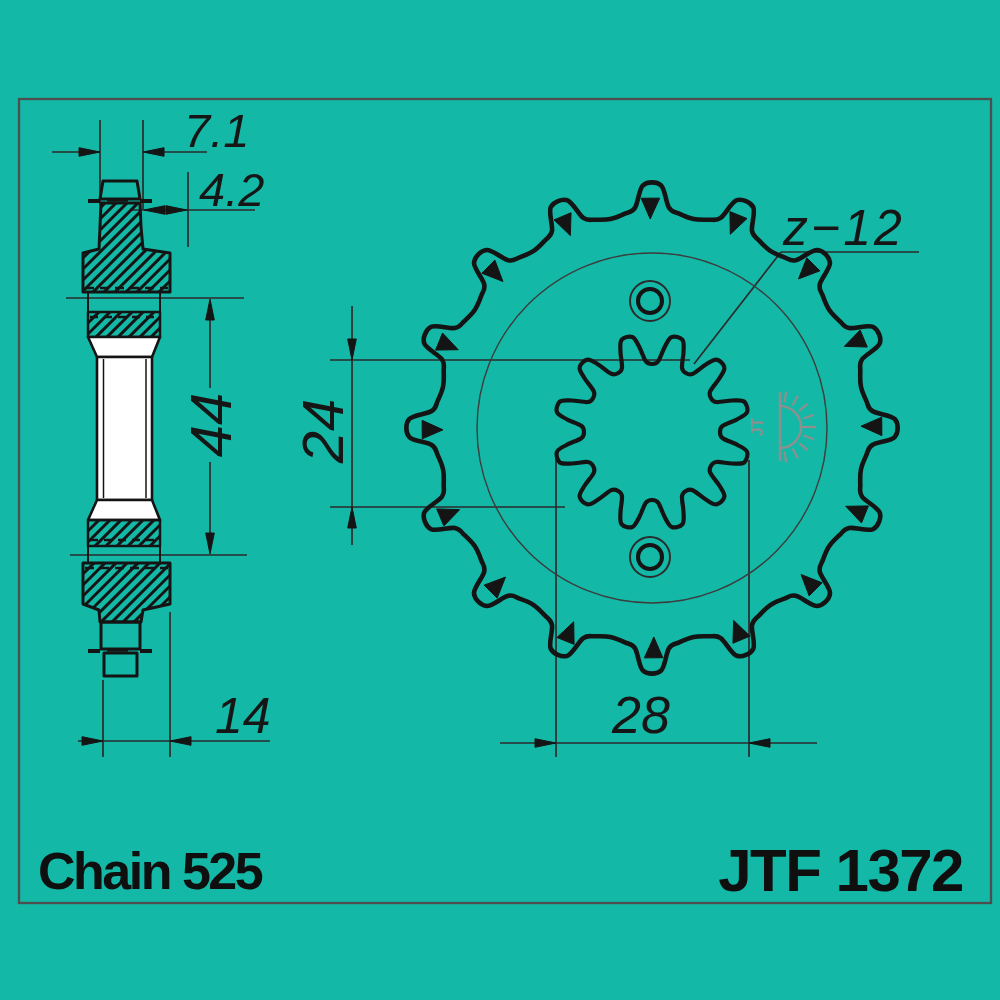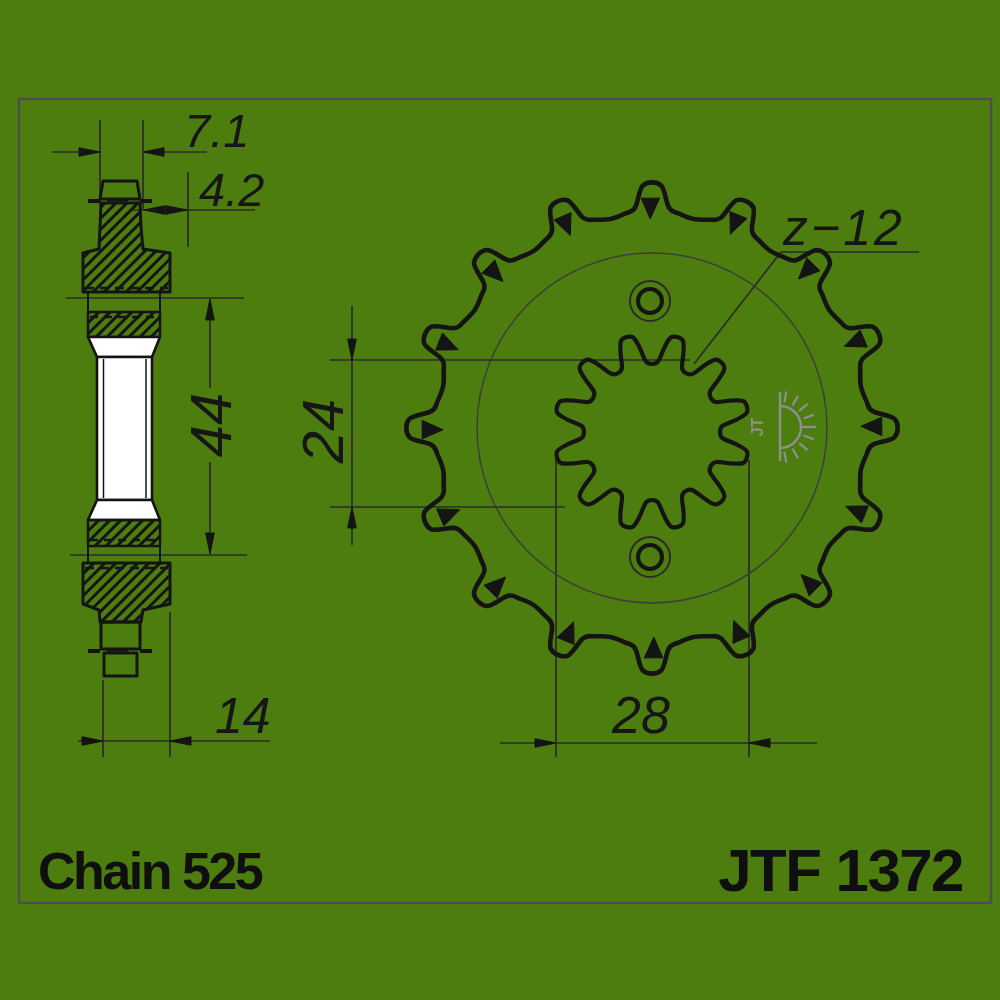--- a/index.html
+++ b/index.html
@@ -1,16 +1,16 @@
 <!DOCTYPE html>
 <html><head>
 <meta charset="utf-8">
 <style>
   html,body{margin:0;padding:0;background:#ffffff;}
-  .stage{position:relative;width:1000px;height:1000px;background:#4d7c0f;overflow:hidden;}
+  .stage{position:relative;width:1000px;height:1000px;background:#14b8a6;overflow:hidden;}
   svg{display:block;}
   .dim{font-family:"Liberation Sans",sans-serif;font-style:italic;fill:#161616;}
   .title{font-family:"Liberation Sans",sans-serif;font-weight:bold;fill:#0f0f0f;}
   .logotext{font-family:"Liberation Sans",sans-serif;font-weight:bold;}
 </style>
 </head>
 <body>
 
 <div class="stage">
 <svg id="dwg" width="1000" height="1000" viewBox="0 0 1000 1000">

